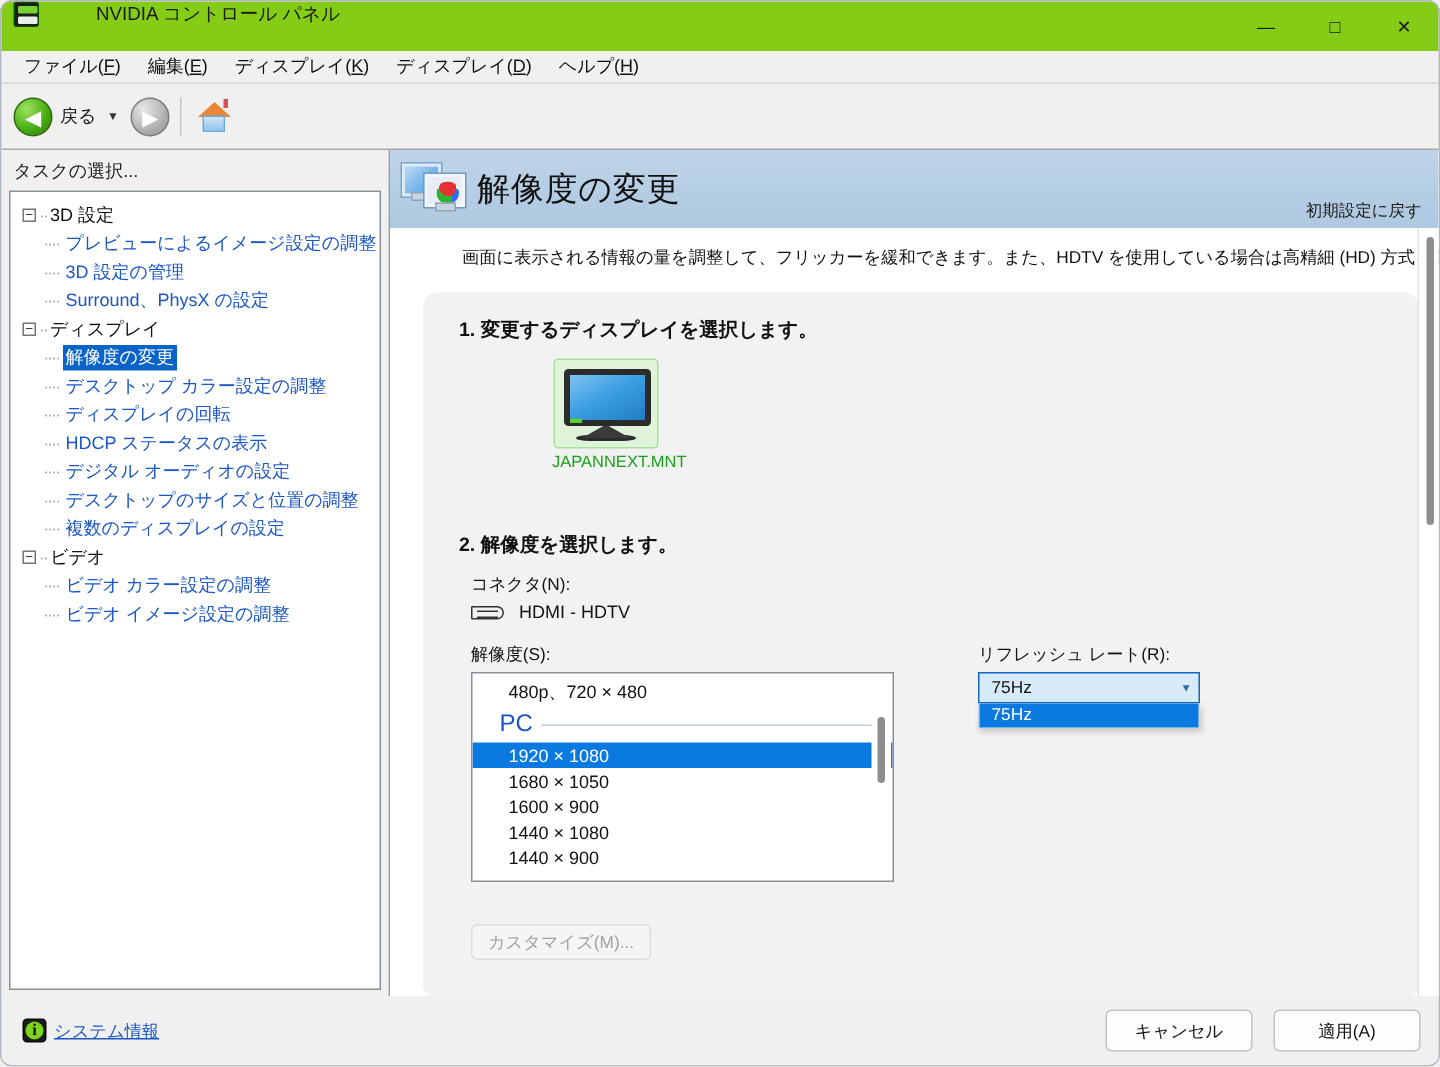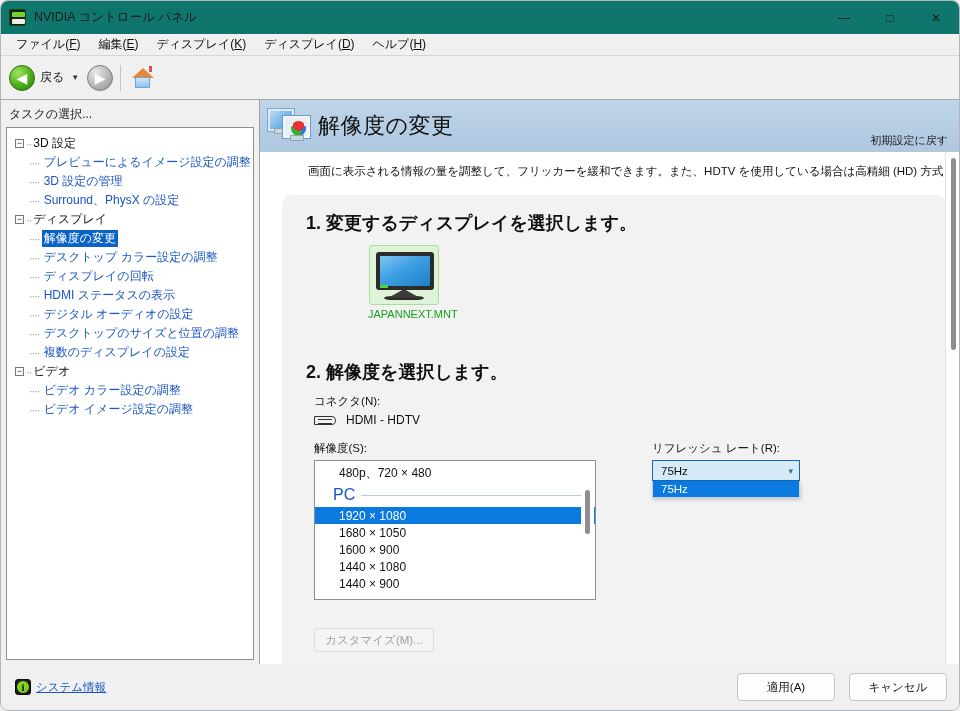--- a/index.html
+++ b/index.html
@@ -16,24 +16,24 @@
     width: 960px; height: 711px;
     background: #f0f0f0;
     border: 1px solid #b0b6bd;
     border-radius: 8px;
     overflow: hidden;
   }
 
   
   .titlebar {
     height: 33px;
-    background: #0f766e;
-    display: flex;
-    align-items: center;
+    background: #84cc16;
+    display: flex;
     position: relative;
+    gap: 30px;
   }
   .title-icon {
     width: 17px; height: 17px;
     margin-left: 8px; margin-right: 8px;
     background: #1d1d1d;
     border: 1px solid #0b4d0b;
     border-radius: 2px;
     position: relative;
     flex: 0 0 auto;
   }
@@ -294,21 +294,21 @@
   
   .section-card {
     margin: 6px 14px 0 22px;
     background: #f2f2f2;
     border-radius: 10px;
     padding: 16px 18px 26px 24px;
     position: relative;
     min-height: 448px;
   }
   .step-title {
-    font-size: 18px;
+    font-size: 13px;
     font-weight: bold;
     color: #111;
     margin-bottom: 6px;
   }
 
   
   .display-picker {
     display: flex;
     justify-content: flex-start;
     padding-left: 62px;
@@ -658,21 +658,21 @@
           <div class="tree-child">
               <span class="dotlead">····</span>
               <span class="lbl">デスクトップ カラー設定の調整</span>
             </div>
           <div class="tree-child">
               <span class="dotlead">····</span>
               <span class="lbl">ディスプレイの回転</span>
             </div>
           <div class="tree-child">
               <span class="dotlead">····</span>
-              <span class="lbl">HDMI ステータスの表示</span>
+              <span class="lbl">HDCP ステータスの表示</span>
             </div>
           <div class="tree-child">
               <span class="dotlead">····</span>
               <span class="lbl">デジタル オーディオの設定</span>
             </div>
           <div class="tree-child">
               <span class="dotlead">····</span>
               <span class="lbl">デスクトップのサイズと位置の調整</span>
             </div>
           <div class="tree-child">
@@ -789,17 +789,17 @@
 
     </div>
   </div>
 
   <div class="bottom-bar">
     <div class="sysinfo">
       <div class="info-icon"></div>
       <span class="sysinfo-label">システム情報</span>
     </div>
     <div class="spacer"></div>
+    <div class="action-btn">キャンセル</div>
     <div class="action-btn">適用(A)</div>
-    <div class="action-btn">キャンセル</div>
   </div>
 
 </div>
 
 </body></html>

